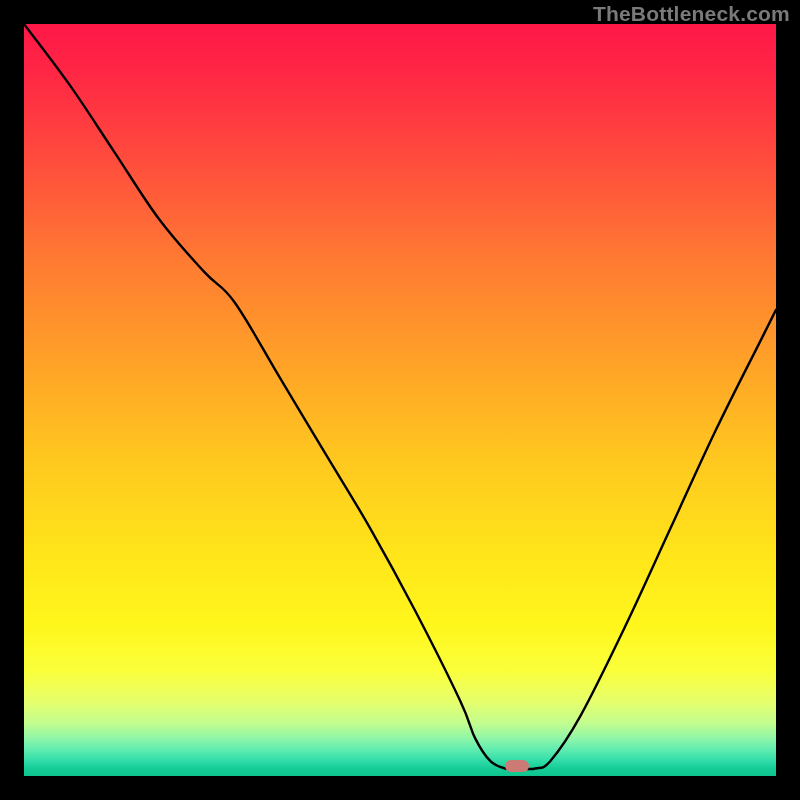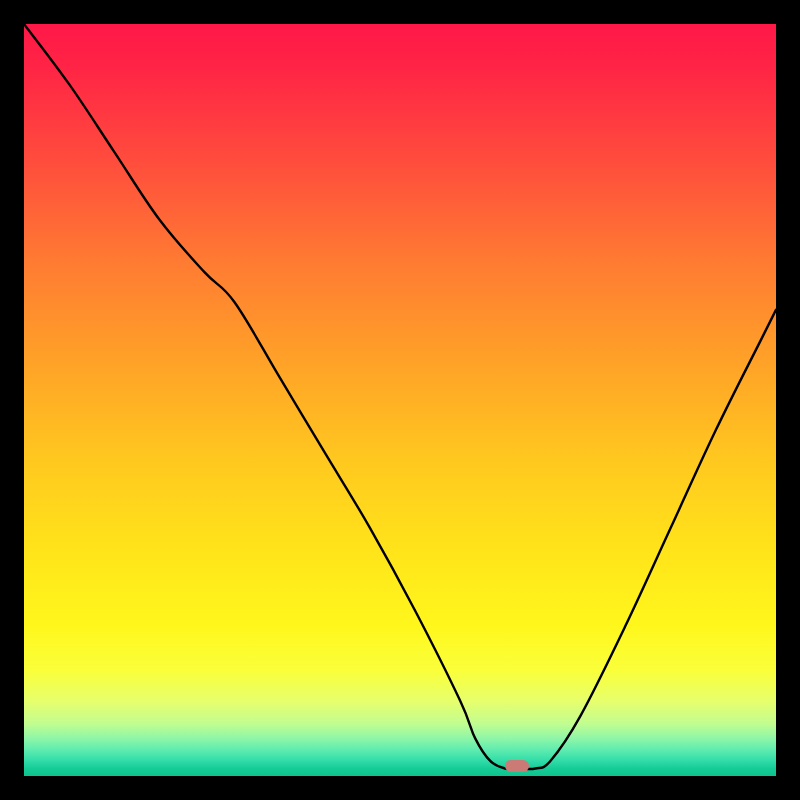--- a/index.html
+++ b/index.html
@@ -74,13 +74,14 @@
 <body>
 
 <div class="frame">
   <div class="plot-area">
     <div class="gradient"></div>
     <svg class="curve" viewBox="0 0 752 752" preserveAspectRatio="none">
       <path id="curve-path" fill="none" stroke="#000" stroke-width="2.4" stroke-linecap="round" stroke-linejoin="round" d="M 0.00 0.00 C 8.12 10.83, 28.88 37.15, 45.12 60.16 C 61.36 83.17, 74.00 103.48, 90.24 127.84 C 106.48 152.20, 119.12 173.86, 135.36 195.52 C 151.60 217.18, 166.94 233.27, 180.48 248.16 C 194.02 263.05, 197.02 259.29, 210.56 278.24 C 224.10 297.19, 239.44 326.37, 255.68 353.44 C 271.92 380.51, 284.56 401.57, 300.80 428.64 C 317.04 455.71, 329.68 475.41, 345.92 503.84 C 362.16 532.27, 374.80 555.43, 391.04 586.56 C 407.28 617.69, 425.33 653.79, 436.16 676.80 C 446.99 699.81, 445.79 703.57, 451.20 714.40 C 456.61 725.23, 460.83 731.55, 466.24 736.96 C 471.65 742.37, 475.87 743.13, 481.28 744.48 C 486.69 745.83, 490.91 744.48, 496.32 744.48 C 501.73 744.48, 505.95 745.83, 511.36 744.48 C 516.77 743.13, 518.28 746.44, 526.40 736.96 C 534.52 727.48, 542.94 716.20, 556.48 691.84 C 570.02 667.48, 585.36 635.44, 601.60 601.60 C 617.84 567.76, 630.48 539.03, 646.72 503.84 C 662.96 468.65, 675.60 439.92, 691.84 406.08 C 708.08 372.24, 726.13 337.50, 736.96 315.84 C 747.79 294.18, 749.29 291.17, 752.00 285.76"></path>
     </svg>
     <div id="marker" class="marker" style="left: 492.56px; top: 742.224px;"></div>
   </div>
+  <div class="watermark">TheBottleneck.com</div>
 </div>
 
 </body></html>

